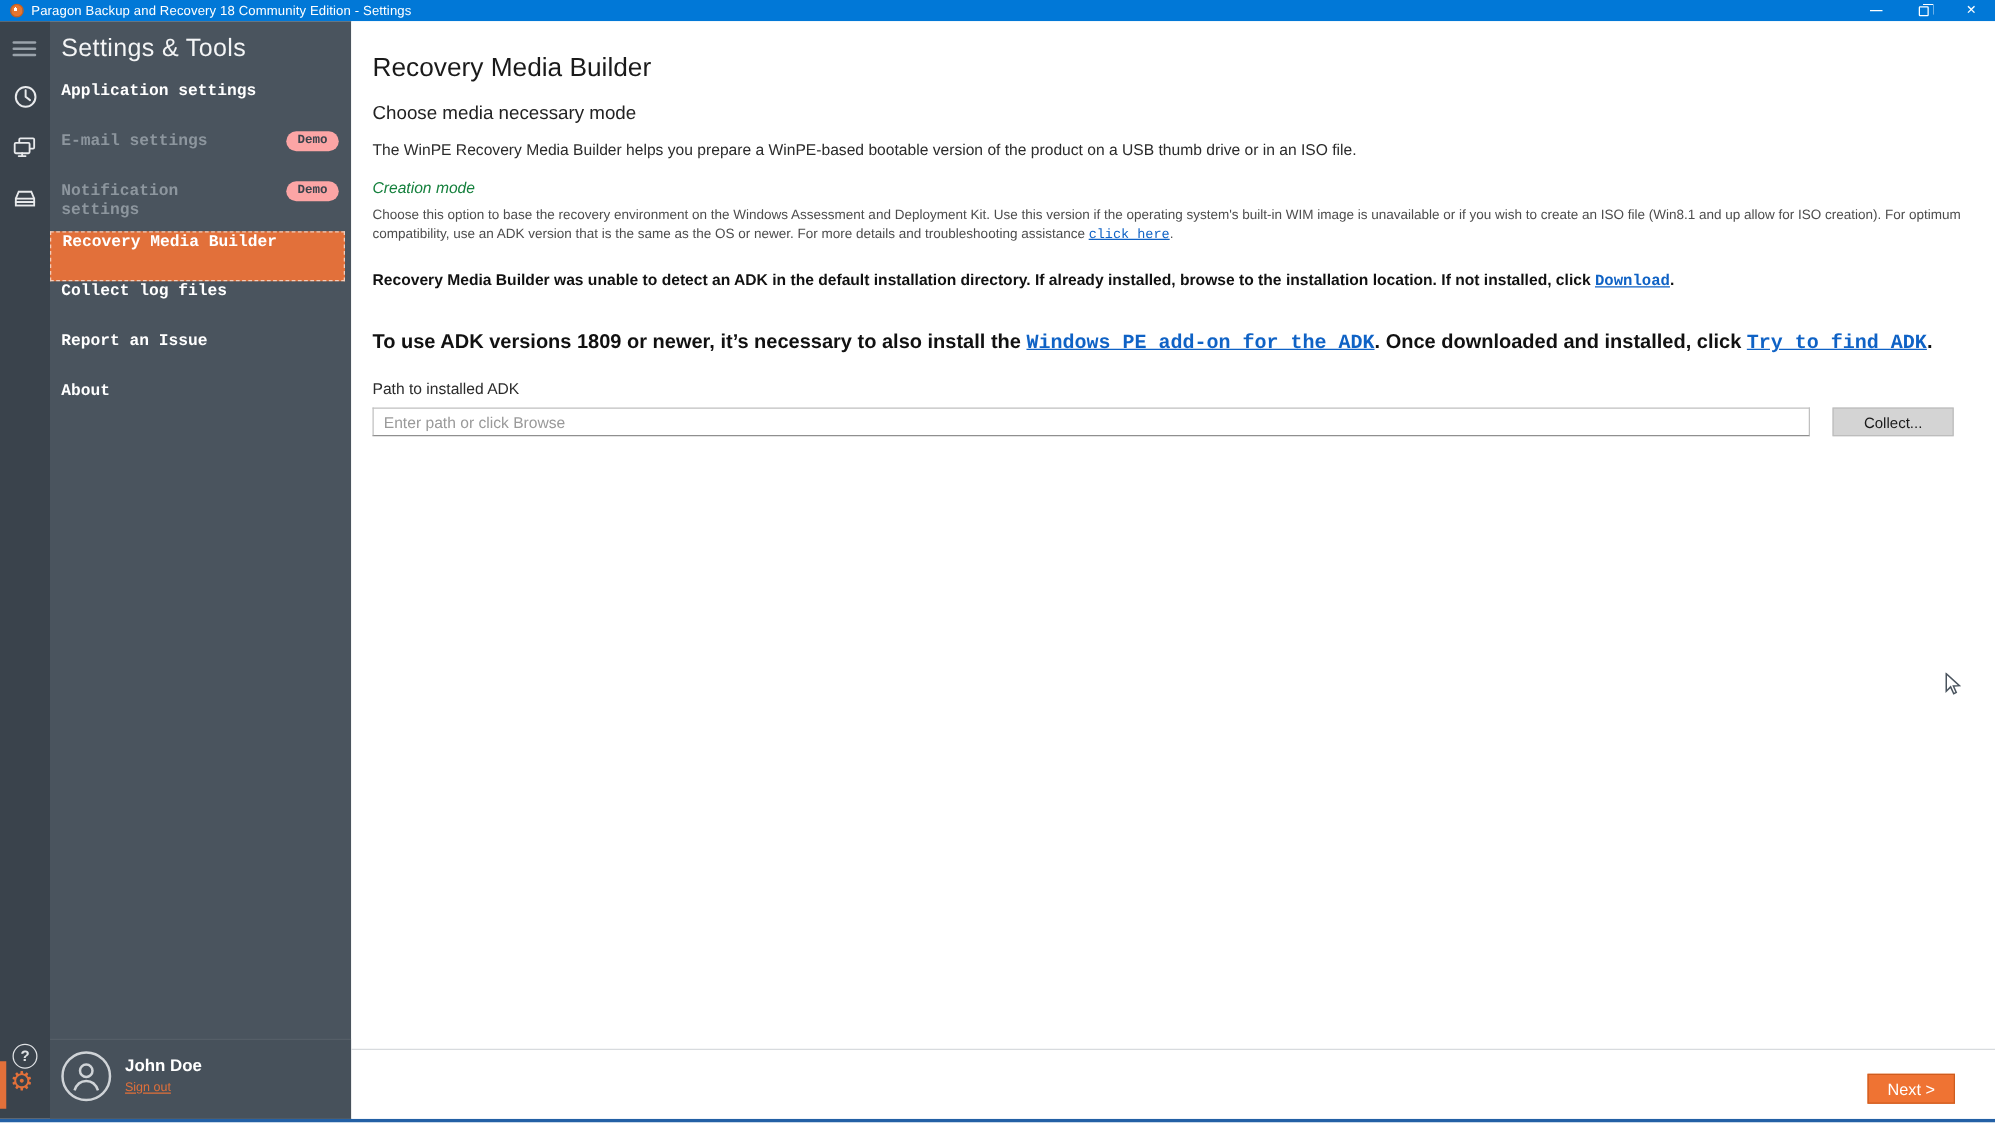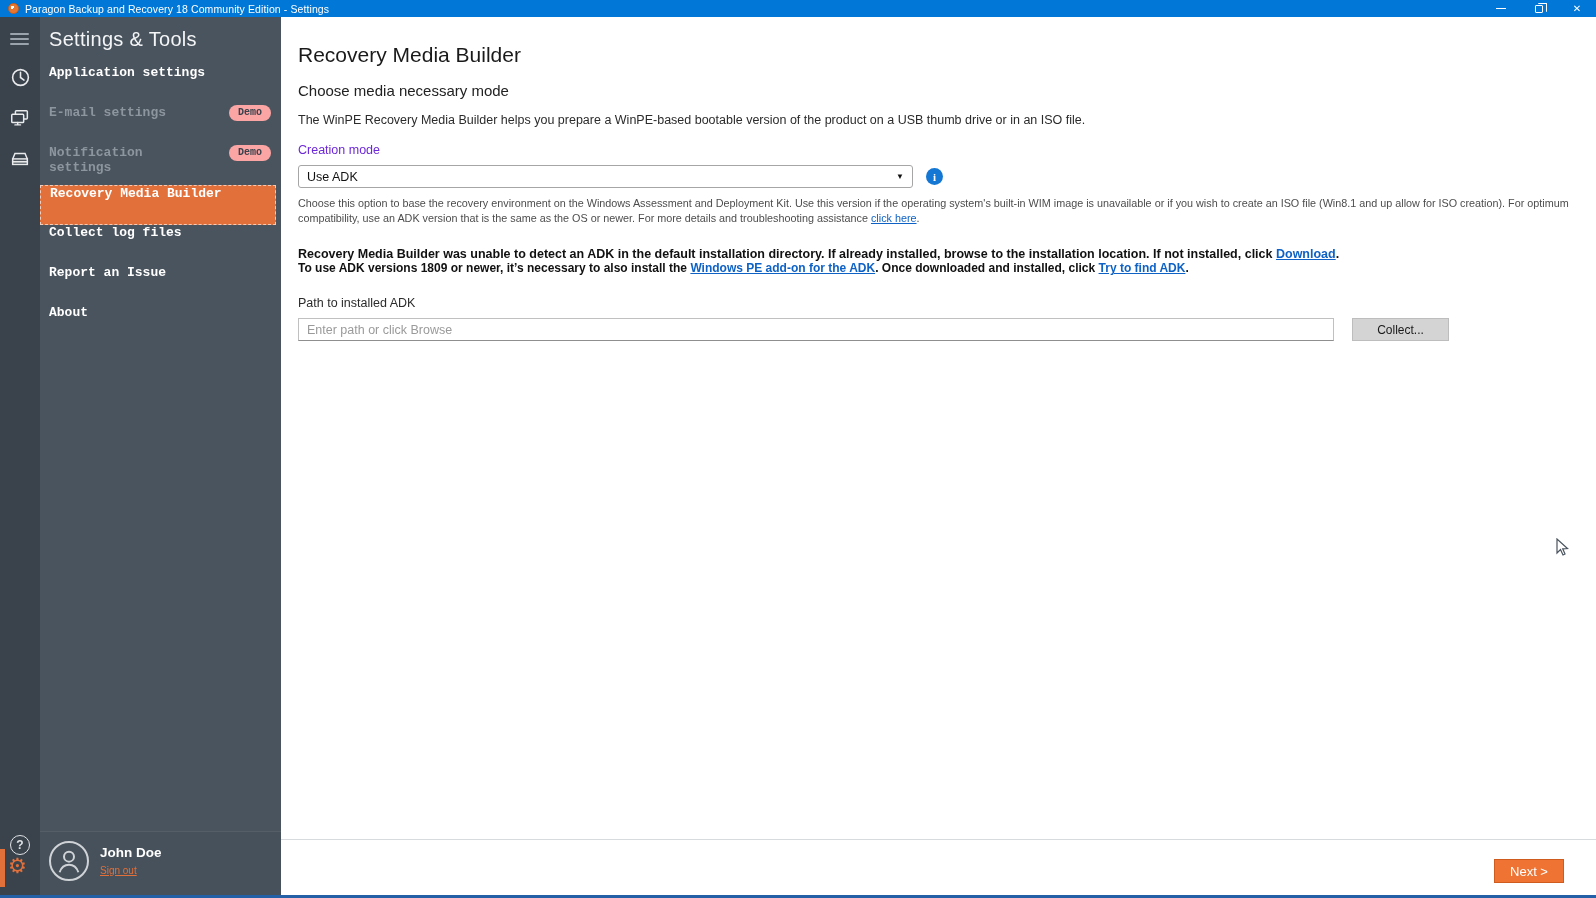--- a/index.html
+++ b/index.html
@@ -56,35 +56,35 @@
             display:flex; align-items:center; justify-content:center; flex:0 0 auto; }
   .user-meta { margin-left:11px; }
   .user-name { color:#fff; font-size:13.5px; font-weight:bold; }
   .signout { color:#e2703a; font-size:10px; text-decoration:underline; cursor:pointer; display:inline-block; margin-top:3px; }
 
   
   .main { flex:1; position:relative; background:#fff; padding:26px 0 0 17px; }
   .h1 { font-size:21px; color:#1a1a1a; font-weight:400; }
   .h2 { font-size:15px; color:#222; font-weight:400; margin-top:15px; }
   .intro { font-size:12.5px; color:#2b2b2b; margin-top:14px; }
-  .field-label { font-size:12.5px; color:#6d28d9; margin-top:16px; }
+  .field-label { font-size:12.5px; color:#15803d; margin-top:16px;font-style:italic; }
   .mode-row { display:flex; align-items:center; margin-top:8px; }
   .dropdown { width:615px; height:23px; border:1px solid #a6a6a6; border-radius:3px; background:#fff;
               display:flex; align-items:center; padding:0 8px; font-size:12.5px; color:#111; cursor:pointer; }
   .dd-arrow { margin-left:auto; font-size:8px; color:#111; }
   .info-icon { width:17px; height:17px; border-radius:50%; background:#1577d4; color:#fff;
                font-size:11px; font-weight:bold; font-family:"Liberation Serif",serif;
                display:flex; align-items:center; justify-content:center; margin-left:13px; cursor:pointer; }
   .mode-help { font-size:10.8px; color:#4d4d4d; line-height:1.35; margin-top:8px; width:1272px; }
   .warning { font-size:12.5px; color:#111; font-weight:bold; margin-top:22px; width:1285px; }
-  .addon { font-size:12px; color:#111; font-weight:bold; }
-  a.lnk { color:#0f62c5; text-decoration:underline; cursor:pointer; font-weight:inherit; }
+  .addon { font-size:16px; color:#111; font-weight:bold; margin-top:33px; }
+  a.lnk { color:#0f62c5; text-decoration:underline; cursor:pointer; font-weight:inherit;font-family:Liberation Mono, monospace; }
   .path-label { font-size:12.5px; color:#2b2b2b; margin-top:21px; }
   .path-row { display:flex; margin-top:8px; }
-  .path-input { width:1036px; height:23px; border:1px solid #c0c0c0; border-bottom-color:#8f8f8f;
+  .path-input { width:1150px; height:23px; border:1px solid #c0c0c0; border-bottom-color:#8f8f8f;
                 font-size:12.5px; color:#333; padding:0 8px; font-family:inherit; }
   .path-input::placeholder { color:#9a9a9a; }
   .browse-btn { width:97px; height:23px; margin-left:18px; background:#d4d4d4; border:1px solid #bdbdbd;
                 font-size:12px; color:#1a1a1a; cursor:pointer; font-family:inherit; }
 
   .footer-line { position:absolute; left:0; right:0; top:822px; border-top:1px solid #d8dbde; }
   .next-btn { position:absolute; right:32px; top:842px; width:70px; height:24px;
               background:#ef7333; border:1px solid #cf5c1e; color:#fff; font-size:13px;
               cursor:pointer; font-family:inherit; }
 
@@ -187,27 +187,20 @@
         </div>
       </div>
     </div>
 
     <div class="main">
       <div class="h1">Recovery Media Builder</div>
       <div class="h2">Choose media necessary mode</div>
       <div class="intro">The WinPE Recovery Media Builder helps you prepare a WinPE-based bootable version of the product on a USB thumb drive or in an ISO file.</div>
 
       <div class="field-label">Creation mode</div>
-      <div class="mode-row">
-        <div class="dropdown">
-          <span>Use ADK</span>
-          <span class="dd-arrow">▼</span>
-        </div>
-        <span class="info-icon">i</span>
-      </div>
 
       <div class="mode-help"><span>Choose this option to base the recovery environment on the Windows Assessment and Deployment Kit. Use this version if the operating system's built-in WIM image is unavailable or if you wish to create an ISO file (Win8.1 and up allow for ISO creation). For optimum compatibility, use an ADK version that is the same as the OS or newer. For more details and troubleshooting assistance </span><a class="lnk">click here</a><span>.</span></div>
 
       <div class="warning"><span>Recovery Media Builder was unable to detect an ADK in the default installation directory. If already installed, browse to the installation location. If not installed, click </span><a class="lnk">Download</a><span>.</span></div>
 
       <div class="addon"><span>To use ADK versions 1809 or newer, it’s necessary to also install the </span><a class="lnk">Windows PE add-on for the ADK</a><span>. Once downloaded and installed, click </span><a class="lnk">Try to find ADK</a><span>.</span></div>
 
       <div class="path-label">Path to installed ADK</div>
       <div class="path-row">
         <input class="path-input" type="text" placeholder="Enter path or click Browse" style="">

